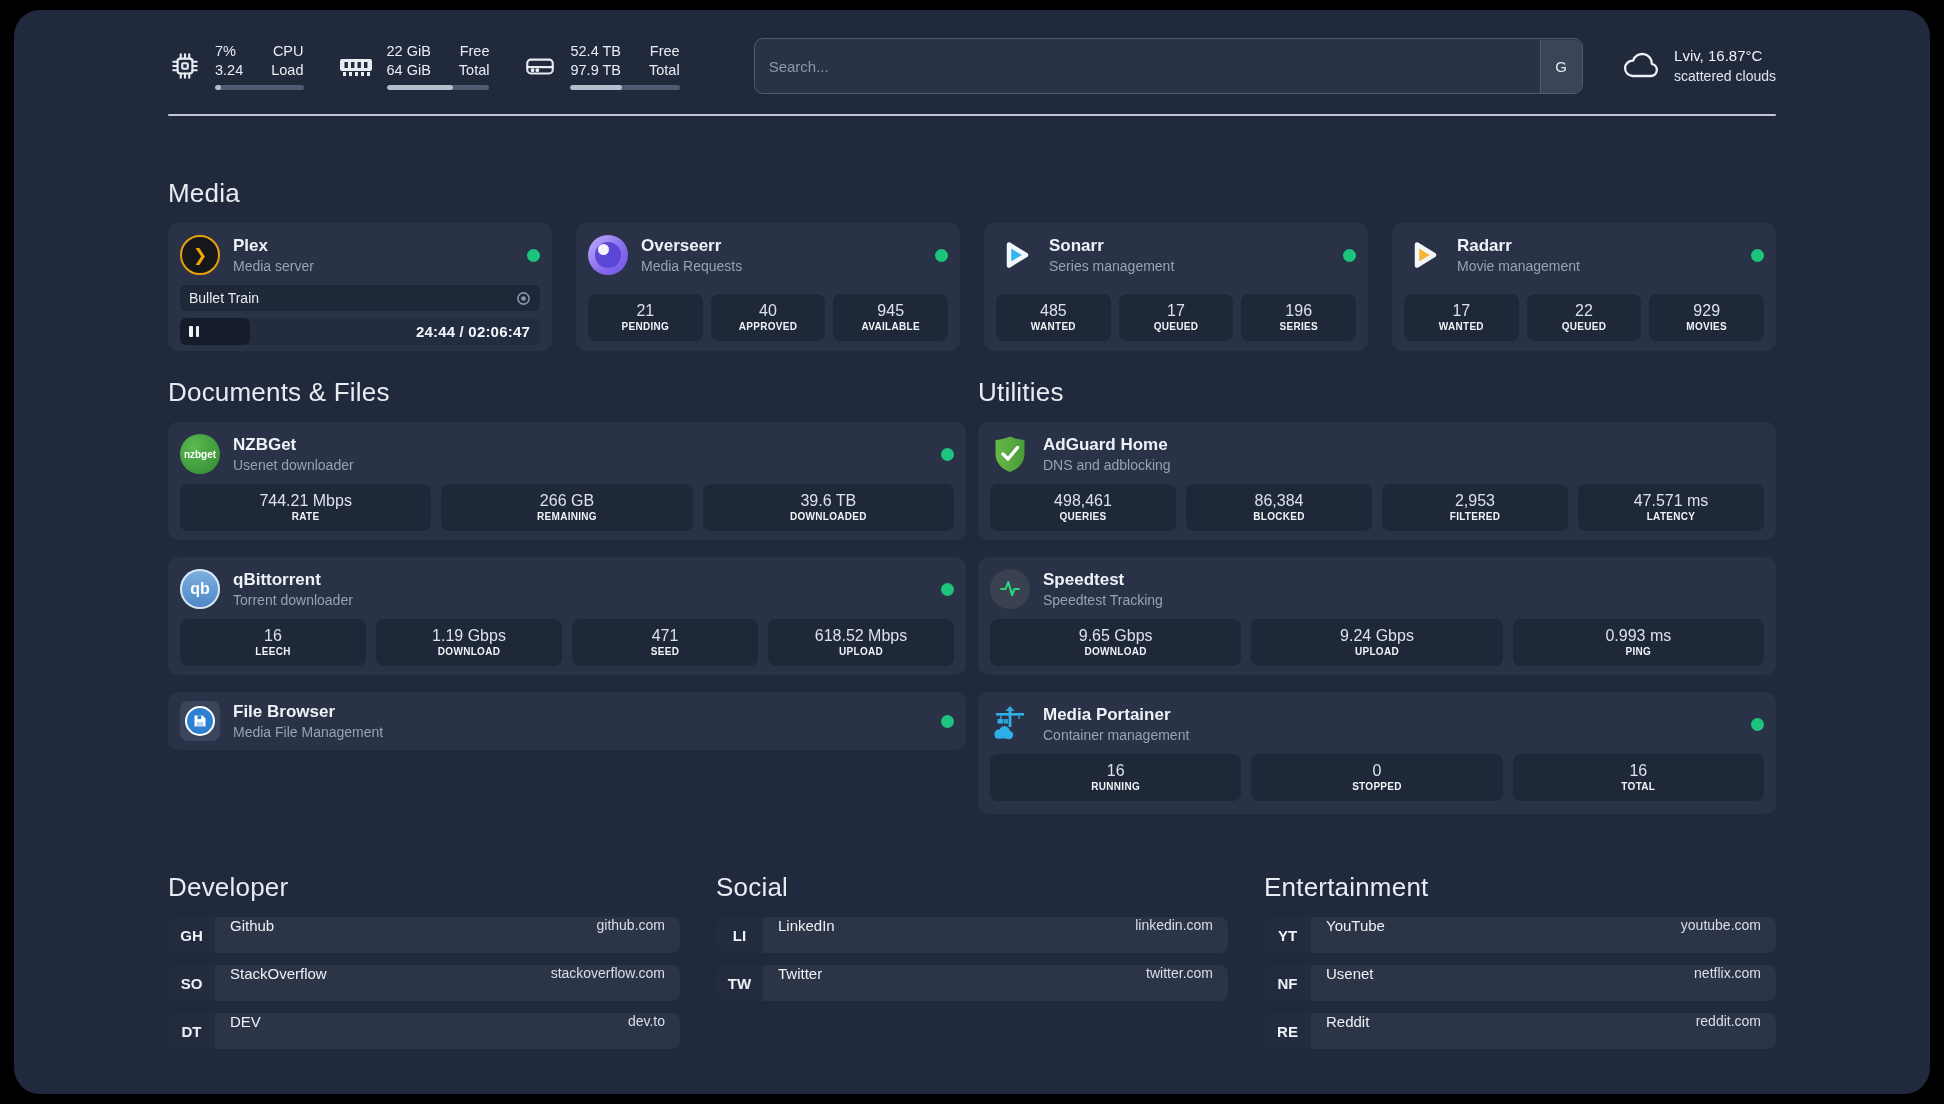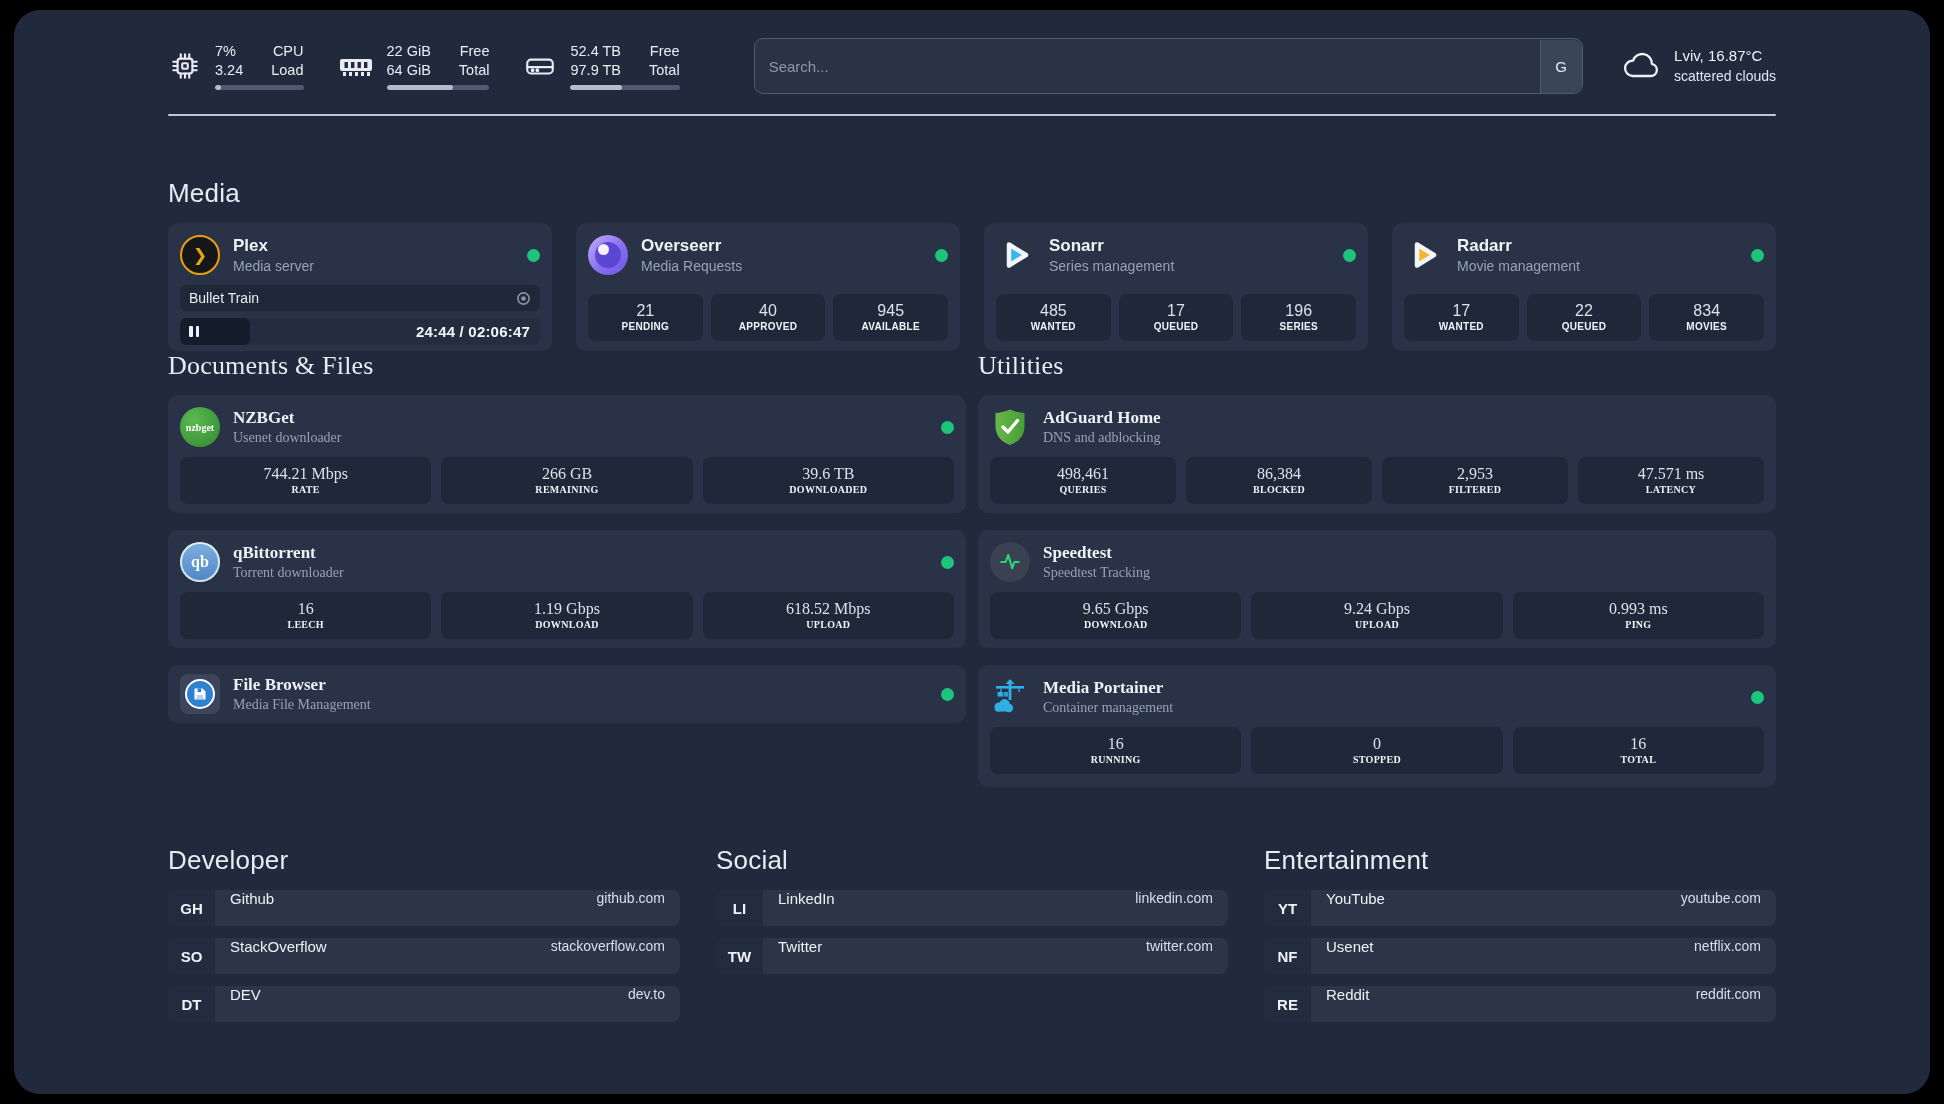--- a/index.html
+++ b/index.html
@@ -40,21 +40,21 @@
   .weather{display:flex;align-items:center;gap:11px;}
   .weather-lines{display:flex;flex-direction:column;line-height:1.35;}
   .weather-main{font-size:15px;color:#eef1f6;}
   .weather-sub{font-size:14px;color:#dfe5ee;}
   .divider{height:2px;background:#cdd3de;opacity:.92;margin-top:20px;border-radius:1px;}
 
   
   .section-title{font-size:26px;font-weight:500;color:#e7ebf2;letter-spacing:.2px;}
   .media-title{margin:62px 0 14px;}
   .media-grid{display:grid;grid-template-columns:repeat(4,1fr);gap:24px;}
-  .mid-grid{display:grid;grid-template-columns:1fr 1fr;column-gap:12px;font-family:Liberation Serif, serif;}
+  .mid-grid{display:grid;grid-template-columns:1fr 1fr;column-gap:12px;margin-top:26px;}
   .mid-col .section-title{margin-bottom:14px;}
   .stack{display:flex;flex-direction:column;gap:17px;}
 
   
   .card{background:var(--card);border-radius:10px;padding:10px 12px;display:flex;flex-direction:column;justify-content:space-between;}
   .media-card{height:128px;}
   .mid-card{height:118px;}
   .short-card{height:58px;justify-content:center;padding:9px 12px;}
   .tall-card{height:122px;}
   .card-head{display:flex;align-items:center;gap:13px;min-height:44px;}
@@ -308,21 +308,21 @@
         <div class="stats">
           <div class="stat">
               <span class="stat-value">17</span>
               <span class="stat-label">WANTED</span>
             </div>
           <div class="stat">
               <span class="stat-value">22</span>
               <span class="stat-label">QUEUED</span>
             </div>
           <div class="stat">
-              <span class="stat-value">834</span>
+              <span class="stat-value">929</span>
               <span class="stat-label">MOVIES</span>
             </div>
         </div>
       </div>
     </div>
 
     <div class="mid-grid">
       <div class="mid-col">
         <h2 class="section-title">Documents &amp; Files</h2>
         <div class="stack">
@@ -362,20 +362,24 @@
               <span class="status-dot"></span>
             </div>
             <div class="stats">
               <div class="stat">
                   <span class="stat-value">16</span>
                   <span class="stat-label">LEECH</span>
                 </div>
               <div class="stat">
                   <span class="stat-value">1.19 Gbps</span>
                   <span class="stat-label">DOWNLOAD</span>
+                </div>
+              <div class="stat">
+                  <span class="stat-value">471</span>
+                  <span class="stat-label">SEED</span>
                 </div>
               <div class="stat">
                   <span class="stat-value">618.52 Mbps</span>
                   <span class="stat-label">UPLOAD</span>
                 </div>
             </div>
           </div>
 
           <div class="card short-card">
             <div class="card-head" style="min-height:40px;">

